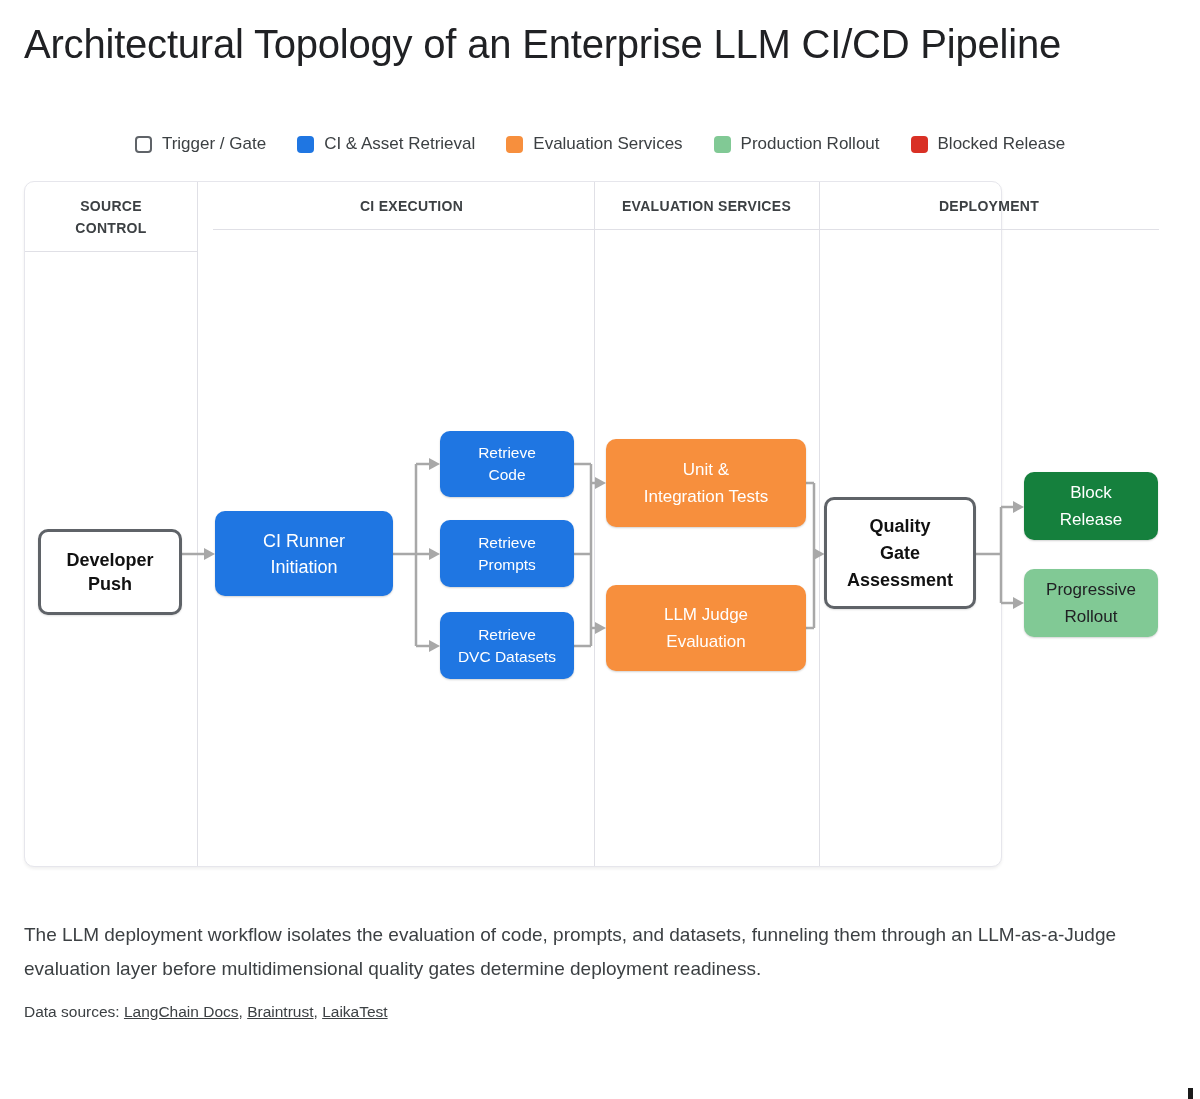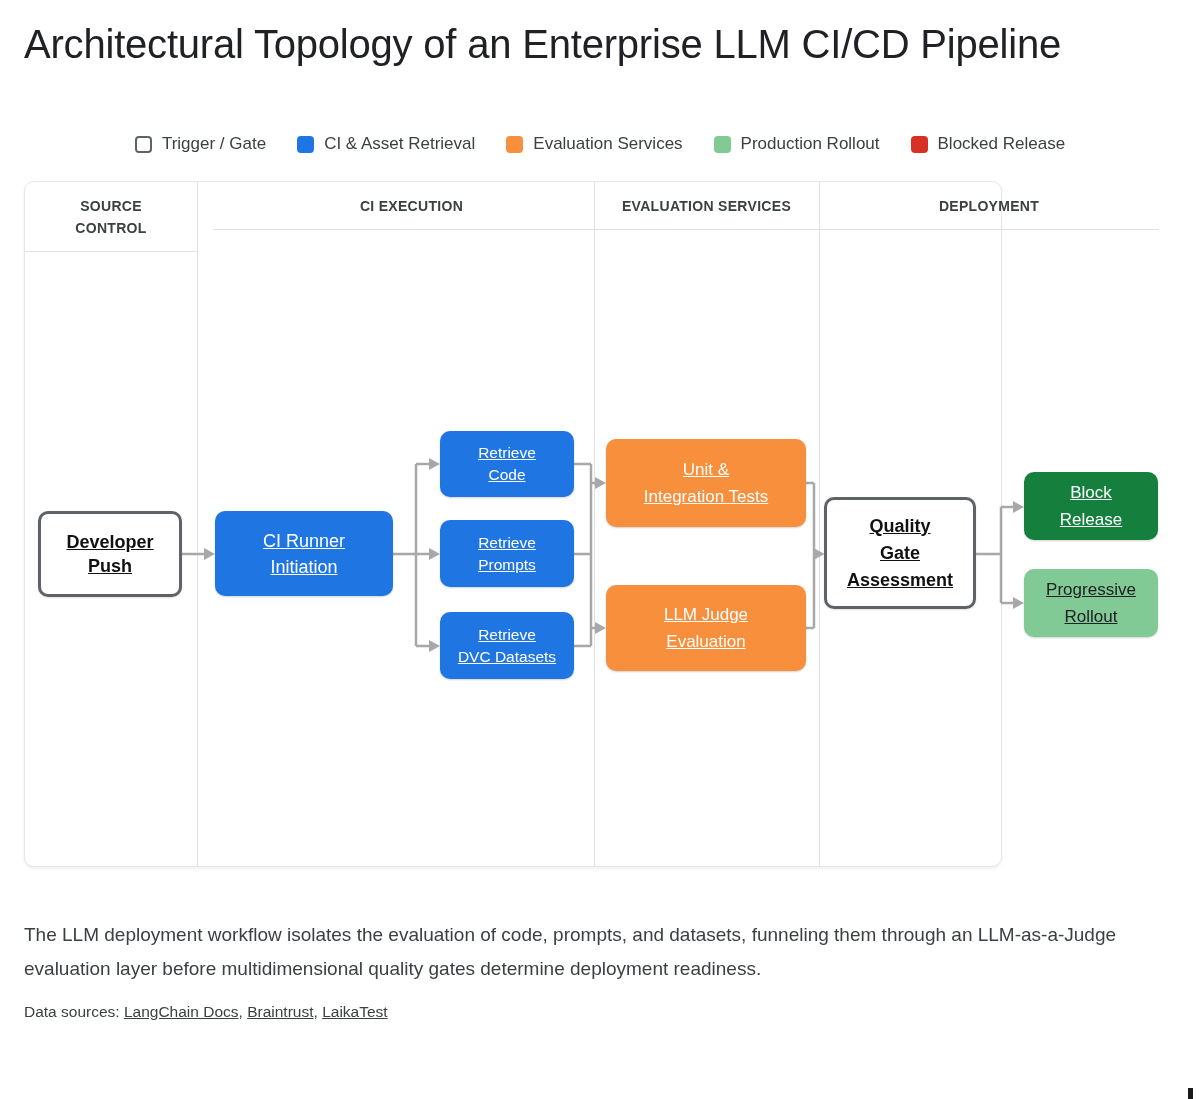--- a/index.html
+++ b/index.html
@@ -57,21 +57,20 @@
   svg.arrows { position: absolute; left: 0; top: 0; }
 
   
   .node {
     position: absolute;
     display: flex; align-items: center; justify-content: center;
     text-align: center; white-space: pre-line;
     border-radius: 10px;
     font-weight: 500;
     box-shadow: 0 1px 2px rgba(0,0,0,0.18);
-    text-decoration: underline;
   }
   .node.gate {
     background: #ffffff;
     border: 3px solid #5f6368;
     font-weight: 700;
     box-shadow: 0 1px 2px rgba(0,0,0,0.12);
   }
   .n-large  { font-size: 18px; line-height: 26px; }
   .n-small  { font-size: 15.5px; line-height: 22px; }
   .n-med    { font-size: 17px; line-height: 27px; }
@@ -153,21 +152,21 @@
         <path d="M391,372 H404" marker-end="url(#arrow)"></path>
         <path d="M391,464 H404" marker-end="url(#arrow)"></path>
         <path d="M566,301 H570" marker-end="url(#arrow)"></path>
         <path d="M566,446 H570" marker-end="url(#arrow)"></path>
         <path d="M788,372 H788.5" marker-end="url(#arrow)"></path>
         <path d="M976,325 H988" marker-end="url(#arrow)"></path>
         <path d="M976,421 H988" marker-end="url(#arrow)"></path>
       </g>
     </svg>
 
-    <div class="node gate n-large" style="left: 13px; top: 329px; width: 144px; height: 86px; line-height: 24px; color: rgb(17, 17, 17); border-color: rgb(95, 99, 104);">Developer
+    <div class="node gate n-large" style="left: 13px; top: 347px; width: 144px; height: 86px; line-height: 24px; color: rgb(17, 17, 17); border-color: rgb(95, 99, 104);">Developer
 Push</div>
 
     <div class="node n-large" style="left: 190px; top: 329px; width: 178px; height: 85px; background: rgb(31, 118, 226); color: #ffffff;">CI Runner
 Initiation</div>
 
     <div class="node n-small" style="left: 415px; top: 249px; width: 134px; height: 66px; background: rgb(31, 118, 226); color: rgb(255, 255, 255);">Retrieve
 Code</div>
 
     <div class="node n-small" style="left: 415px; top: 338px; width: 134px; height: 67px; background: rgb(31, 118, 226); color: rgb(255, 255, 255);">Retrieve
 Prompts</div>

